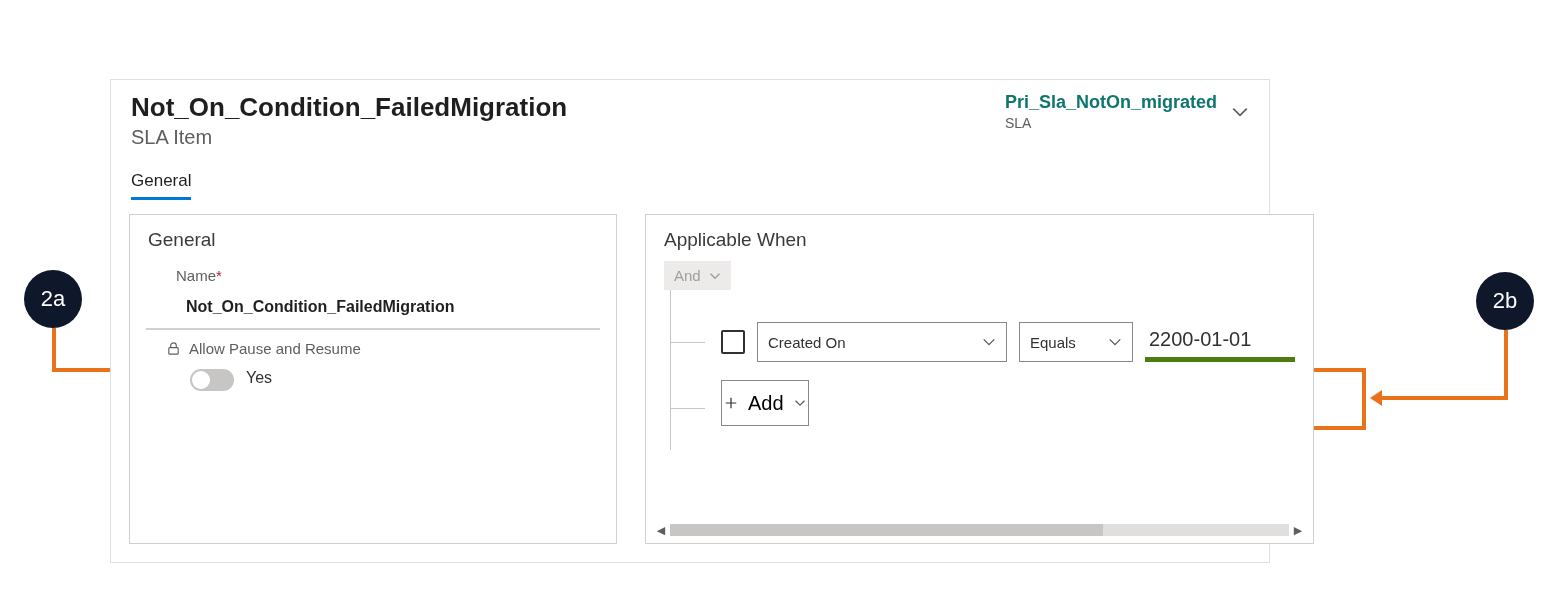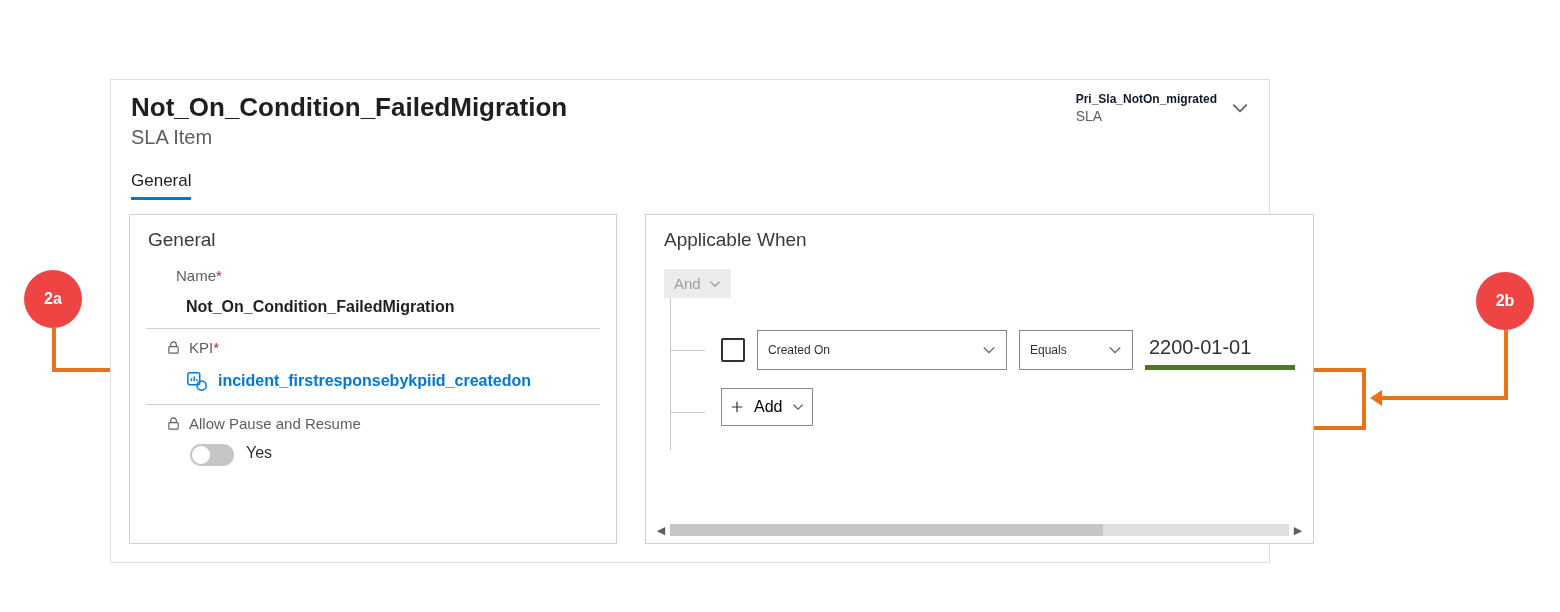--- a/index.html
+++ b/index.html
@@ -35,23 +35,23 @@
       font-size: 20px;
       color: #605e5c;
       margin-top: 3px;
     }
     .hdr-right {
       display: flex;
       align-items: center;
       gap: 14px;
     }
     .hdr-right .meta-val {
-      font-size: 12px;
+      font-size: 18px;
       font-weight: 600;
-      color: #0f172a;
+      color: #0f766e;
     }
     .hdr-right .meta-label {
       font-size: 14px;
       color: #605e5c;
       margin-top: 2px;
     }
     .chevron {
       width: 18px; height: 18px;
     }
     
@@ -125,21 +125,21 @@
     }
     .toggle-knob {
       position:absolute; top:2px; left:2px;
       width:18px; height:18px; border-radius:50%; background:#fff;
     }
     
     .grp-op {
       display:inline-flex; align-items:center; gap:8px;
       background:#edebe9; color:#a19f9d;
       font-size:15px; padding:6px 10px;
-      margin: 8px 0 0 0px;
+      margin: 0 0 0 0px;
       cursor:pointer;
     }
     .cond-body { padding: 0 18px 10px 18px; }
     .tree {
       margin-left: 6px;
       border-left: 1px solid #c8c6c4;
       padding: 18px 0 10px 0;
     }
     .tree-row {
       display:flex; align-items:center; gap:12px;
@@ -155,53 +155,53 @@
     .chk {
       width: 24px; height: 24px; border:2px solid #323130; border-radius:2px; background:#fff;
       flex: 0 0 24px;
     }
     .sel {
       height: 40px;
       border:1px solid #8a8886;
       background:#fff;
       display:flex; align-items:center; justify-content:space-between;
       padding: 0 10px;
-      font-size:12px; color:#323130;
+      font-size:15px; color:#323130;
       cursor:pointer;
     }
     .sel-field { width: 250px; }
     .sel-op { width: 114px; }
     .txt-in {
       height: 40px; width: 150px;
       border: none;
       border-bottom: 5px solid #4d7c0f;
       font-size:20px; color:#323130;
       padding: 0 4px;
       outline: none;
     }
     .add-btn {
       display:inline-flex; align-items:center; gap:10px;
-      height: 38px; border:1px solid #8a8886; background:#fff;
-      padding: 0 8px; font-size:16px; cursor:pointer;
+      height: 46px; border:1px solid #8a8886; background:#fff;
+      padding: 0 2px; font-size:20px; cursor:pointer;
       margin-left: 60px;
     }
     
     .hscroll {
       position:absolute; left:8px; right:8px; bottom:6px;
       height:14px; display:flex; align-items:center;
     }
     .hscroll .arr { width:14px; height:14px; display:flex; align-items:center; justify-content:center; color:#605e5c; font-size:11px; }
     .hscroll .track { flex:1; height:12px; background:#e1dfdd; margin:0 2px; }
     .hscroll .thumb { height:12px; width:70%; background:#c8c6c4; }
     
     .callout {
       position:absolute;
       display:flex; align-items:center; justify-content:center;
       width:58px; height:58px; border-radius:50%;
-      background:#ef4444; color:#fff; font-size:16px; font-weight:700;
+      background:#0f172a; color:#fff; font-size:22px; font-weight:400;
     }
     .ca-2a { left:24px; top:270px; }
     .ca-2b { left:1476px; top:272px; }
     .ann-line { position:absolute; background:#e8731a; }
     
     .la-v { left:52px; top:328px; width:4px; height:44px; }
     .la-h { left:52px; top:368px; width:80px; height:4px; }
     .la-arrow {
       position:absolute; left:126px; top:362px;
       width:0;height:0;border-top:8px solid transparent;border-bottom:8px solid transparent;border-left:12px solid #e8731a;
@@ -264,37 +264,20 @@
       <div class="panel-title">General</div>
 
       <div class="field">
         <div class="field-label">
           <span>Name</span><span class="req">*</span>
         </div>
         <div class="field-val name-val">Not_On_Condition_FailedMigration</div>
       </div>
       <div class="divider"></div>
 
-      <div class="field">
-        <div class="lock-row">
-          <svg class="lock-ico" viewBox="0 0 16 16">
-            <rect x="3" y="7" width="10" height="7" rx="1" fill="none" stroke="#605e5c" stroke-width="1.2"></rect>
-            <path d="M5 7 V5 a3 3 0 0 1 6 0 V7" fill="none" stroke="#605e5c" stroke-width="1.2"></path>
-          </svg>
-          <span><span>KPI</span><span class="req">*</span></span>
-        </div>
-        <div class="field-val kpi-val">
-          <svg class="kpi-ico" viewBox="0 0 24 24">
-            <rect x="2" y="3" width="13" height="13" rx="2" fill="none" stroke="#0078d4" stroke-width="1.6"></rect>
-            <circle cx="17" cy="17" r="5" fill="none" stroke="#0078d4" stroke-width="1.6"></circle>
-            <path d="M6 12 v-3 M9 12 v-5 M12 12 v-2" stroke="#0078d4" stroke-width="1.6"></path>
-          </svg>
-          <span>incident_firstresponsebykpiid_createdon</span>
-        </div>
-      </div>
       <div class="divider"></div>
 
       <div class="field">
         <div class="lock-row">
           <svg class="lock-ico" viewBox="0 0 16 16">
             <rect x="3" y="7" width="10" height="7" rx="1" fill="none" stroke="#605e5c" stroke-width="1.2"></rect>
             <path d="M5 7 V5 a3 3 0 0 1 6 0 V7" fill="none" stroke="#605e5c" stroke-width="1.2"></path>
           </svg>
           <span>Allow Pause and Resume</span>
         </div>

